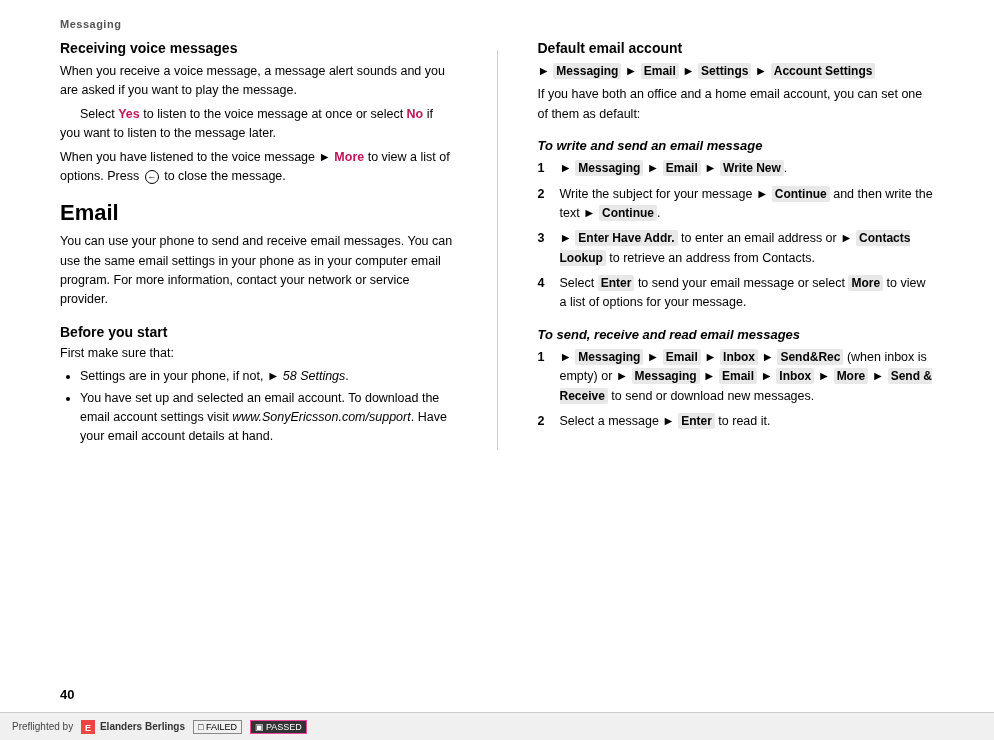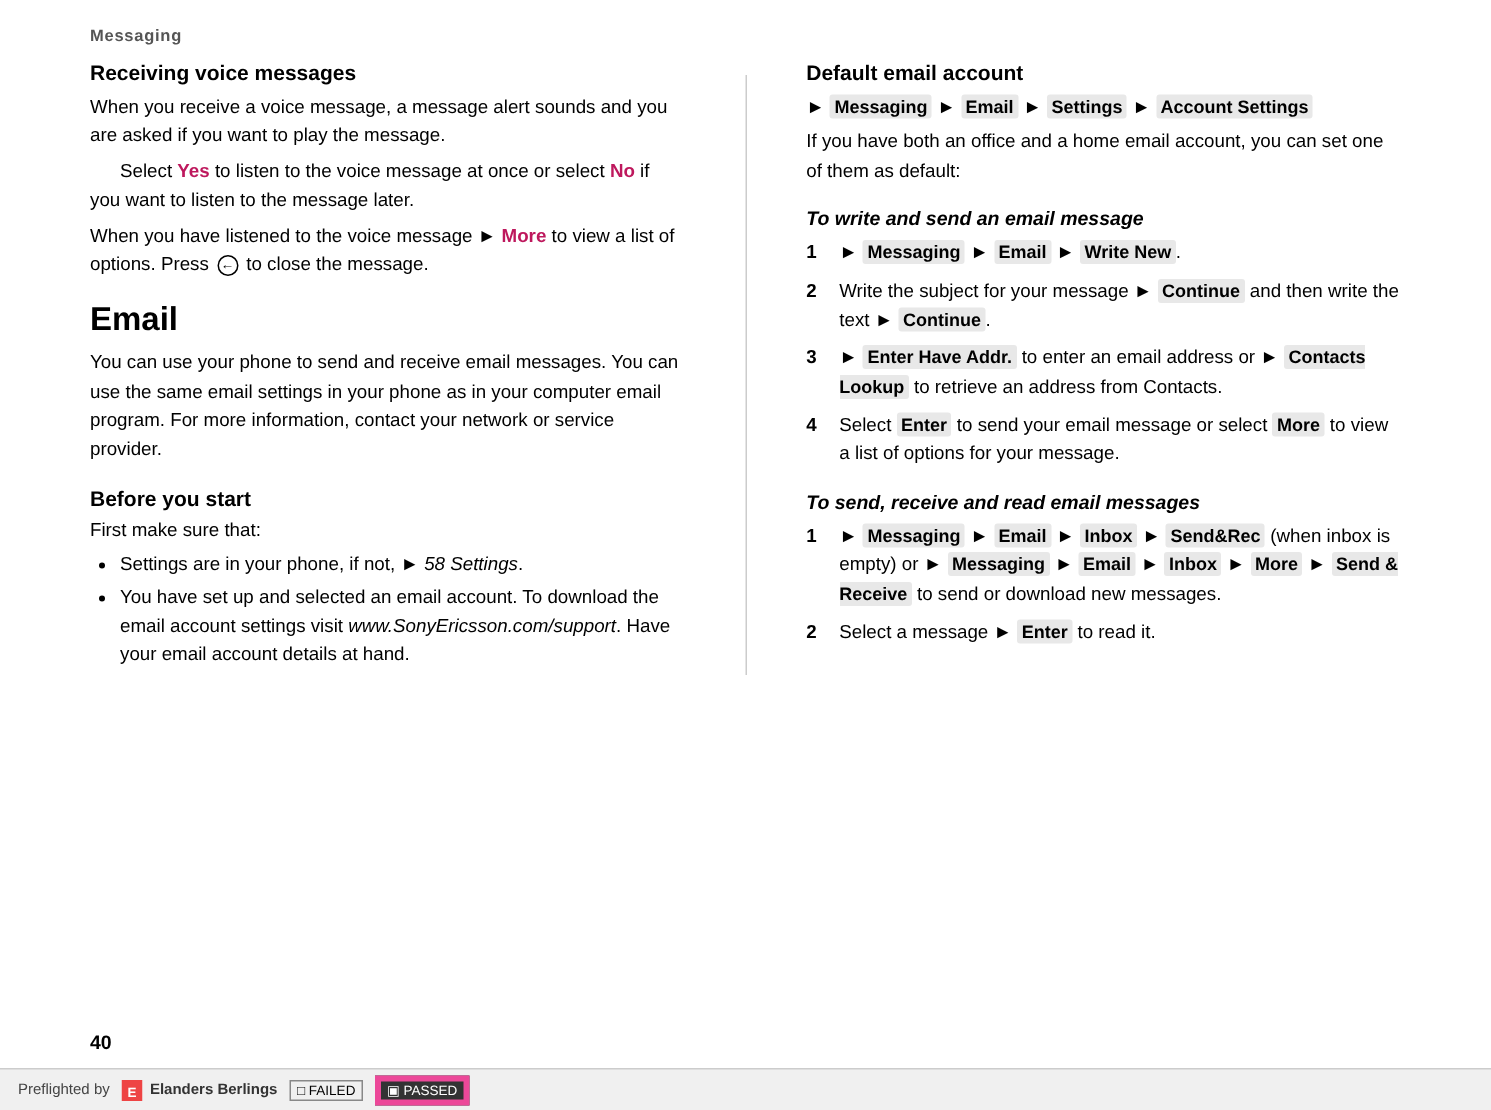--- a/index.html
+++ b/index.html
@@ -189,21 +189,21 @@
       font-size: 10px;
     }
 
     .badge-fail {
       border: 1px solid #888;
       padding: 1px 4px;
       font-size: 9px;
     }
 
     .badge-pass {
-      border: 4px solid #ec4899;
+      border: 1px solid #ec4899;
       padding: 1px 4px;
       font-size: 9px;
       background: #333;
       color: #fff;
     }
 
     .divider-line {
       width: 1px;
       height: 400px;
       background: #ccc;

